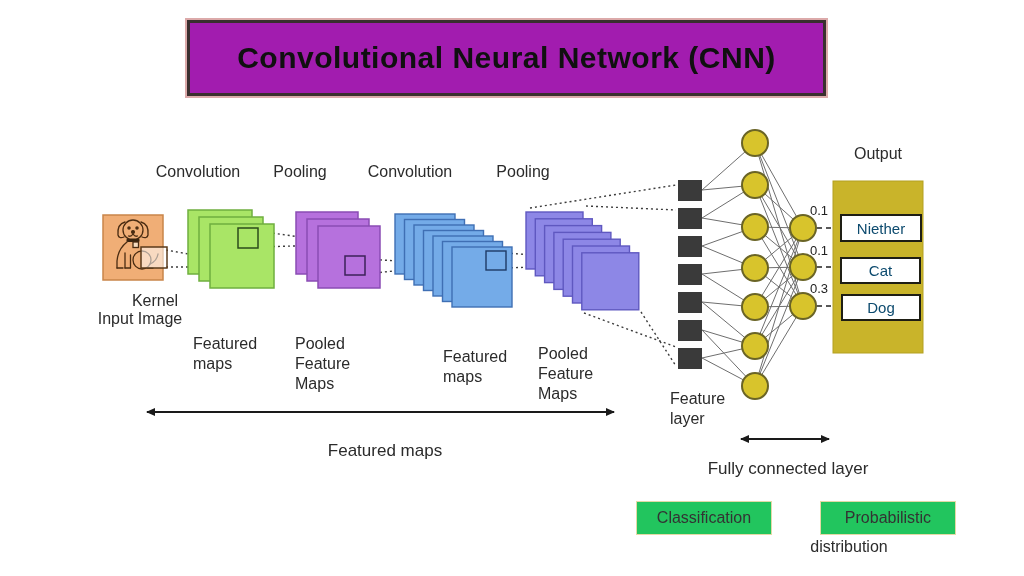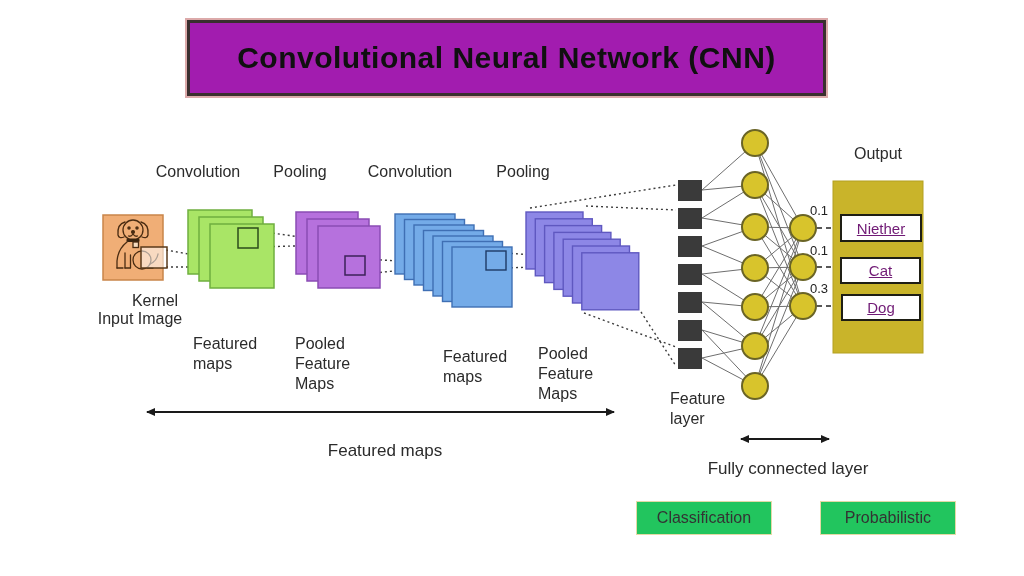--- a/index.html
+++ b/index.html
@@ -11,21 +11,21 @@
   .lbl{font-size:16px;line-height:20px;color:#2b2b2b;white-space:pre-line;}
   .center{text-align:center;}
   #title-box{
     left:187px;top:20px;width:633px;height:70px;background:#a21caf;
     border:3px solid #3a2f2f;outline:2px solid #dcaaaa;
     display:flex;align-items:center;justify-content:center;
   }
   #title-box span{font-size:30px;font-weight:bold;color:#101010;letter-spacing:0.5px;}
   .class-box{
     background:#ffffff;border:2px solid #1e1e14;display:flex;align-items:center;justify-content:center;
-    font-size:15px;color:#701a75;text-decoration:underline;
+    font-size:15px;color:#0c4a6e;
   }
   .prob{font-size:13px;color:#222;text-align:right;}
   .foot-box{
     background:#22c55e;border:1px solid #e4d9a6;display:flex;align-items:center;justify-content:center;
     font-size:16px;color:#333;
   }
   svg{position:absolute;left:0;top:0;}
 </style>
 </head>
 <body>
@@ -228,14 +228,15 @@
   <div class="abs class-box" style="left:841px;top:294px;width:76px;height:23px;">
     <span>Dog</span>
   </div>
 
   <div class="abs foot-box" style="left:636px;top:501px;width:134px;height:32px;">
     <span>Classification</span>
   </div>
   <div class="abs foot-box" style="left:820px;top:501px;width:134px;height:32px;">
     <span>Probabilistic</span>
   </div>
+  <div class="abs lbl center" style="left:782px;top:537px;width:134px;">distribution</div>
 
 </div>
 
 </body></html>

